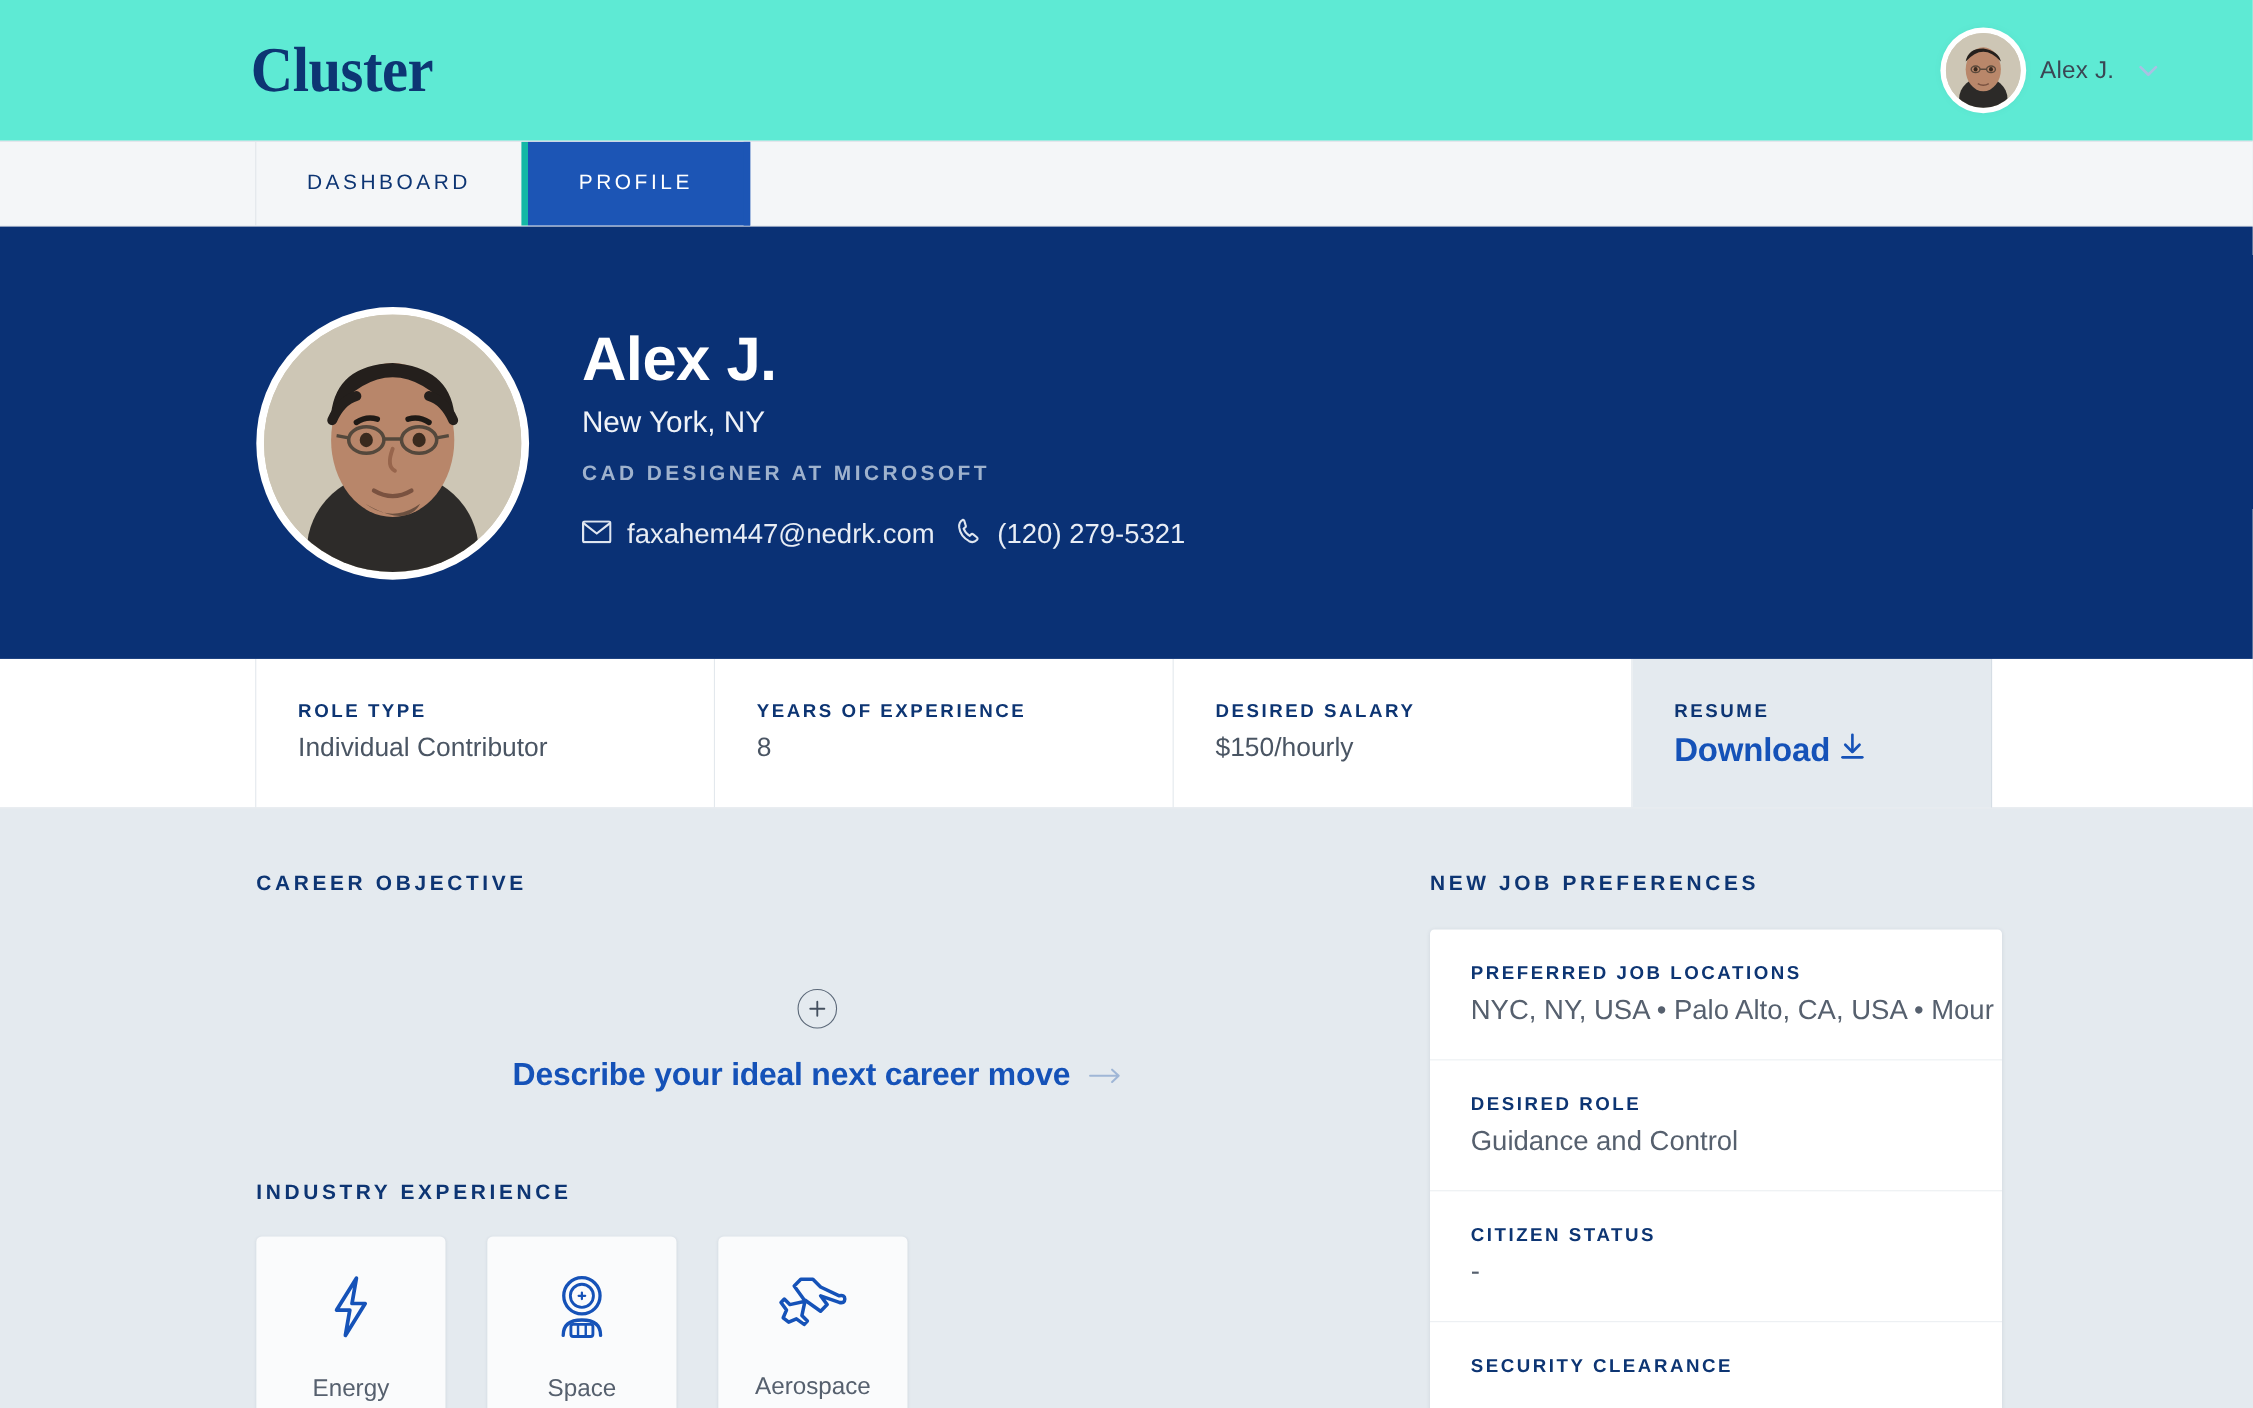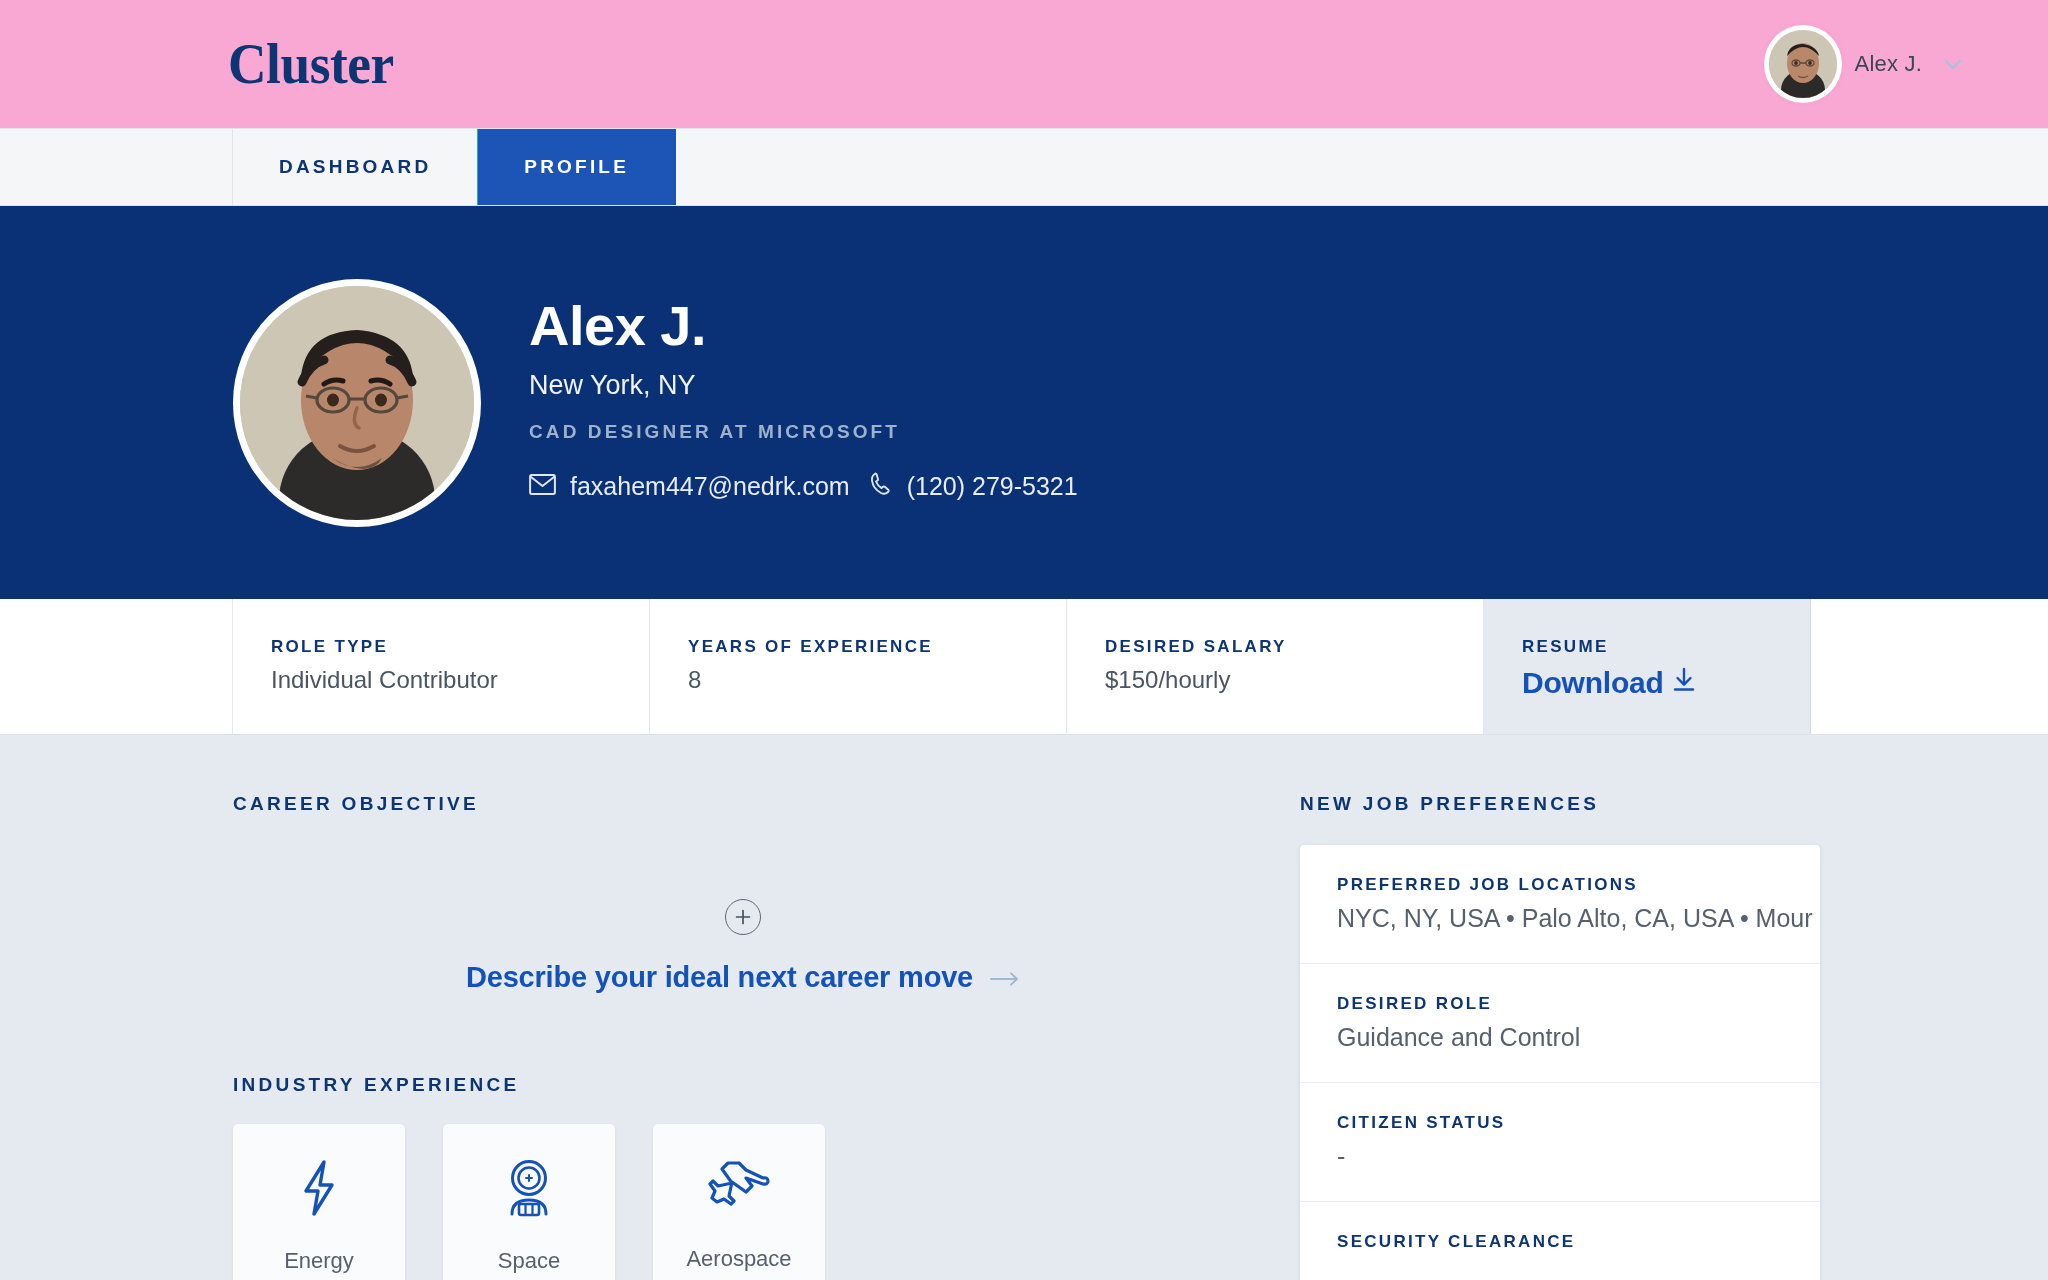--- a/index.html
+++ b/index.html
@@ -9,21 +9,21 @@
     height: 1280px;
     overflow: hidden;
     background: #e4eaef;
     font-family: "Liberation Sans", sans-serif;
     -webkit-font-smoothing: antialiased;
   }
 
   
   .topbar {
     height: 128px;
-    background: #f9a8d4;
+    background: #5eead4;
     display: flex;
     align-items: center;
     position: relative;
   }
   .logo {
     margin-left: 228px;
     font-family: "Liberation Serif", serif;
     font-weight: bold;
     font-size: 58px;
     letter-spacing: -0.5px;
@@ -69,24 +69,24 @@
     align-items: stretch;
     position: relative;
   }
   .tab-spacer { width: 233px; border-right: 1px solid #e1e5ea; }
   .tab {
     display: flex;
     align-items: center;
     justify-content: center;
     padding: 0 46px;
     font-size: 19px;
-    font-weight: bold;
+    font-weight: normal;
     letter-spacing: 3.2px;
     color: #0d3573;
-    border-right: 1px solid #14b8a6;
+    border-right: 6px solid #14b8a6;
     cursor: pointer;
     background: transparent;
   }
   .tab.active {
     background: #1c55b5;
     color: #ffffff;
     border-right-color: #1c55b5;
   }
 
   

